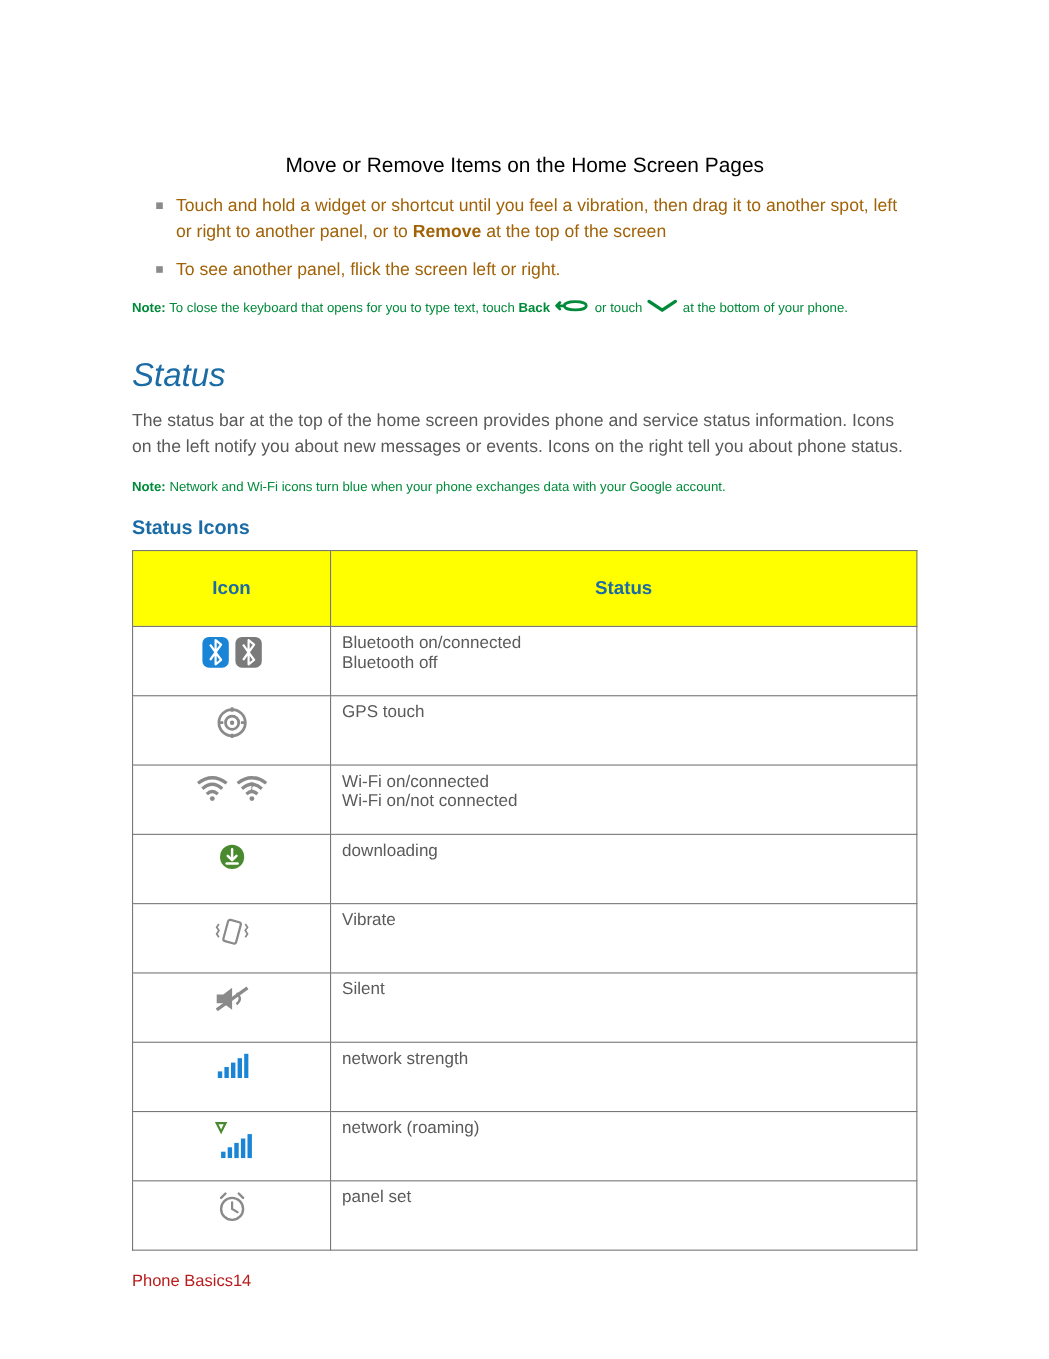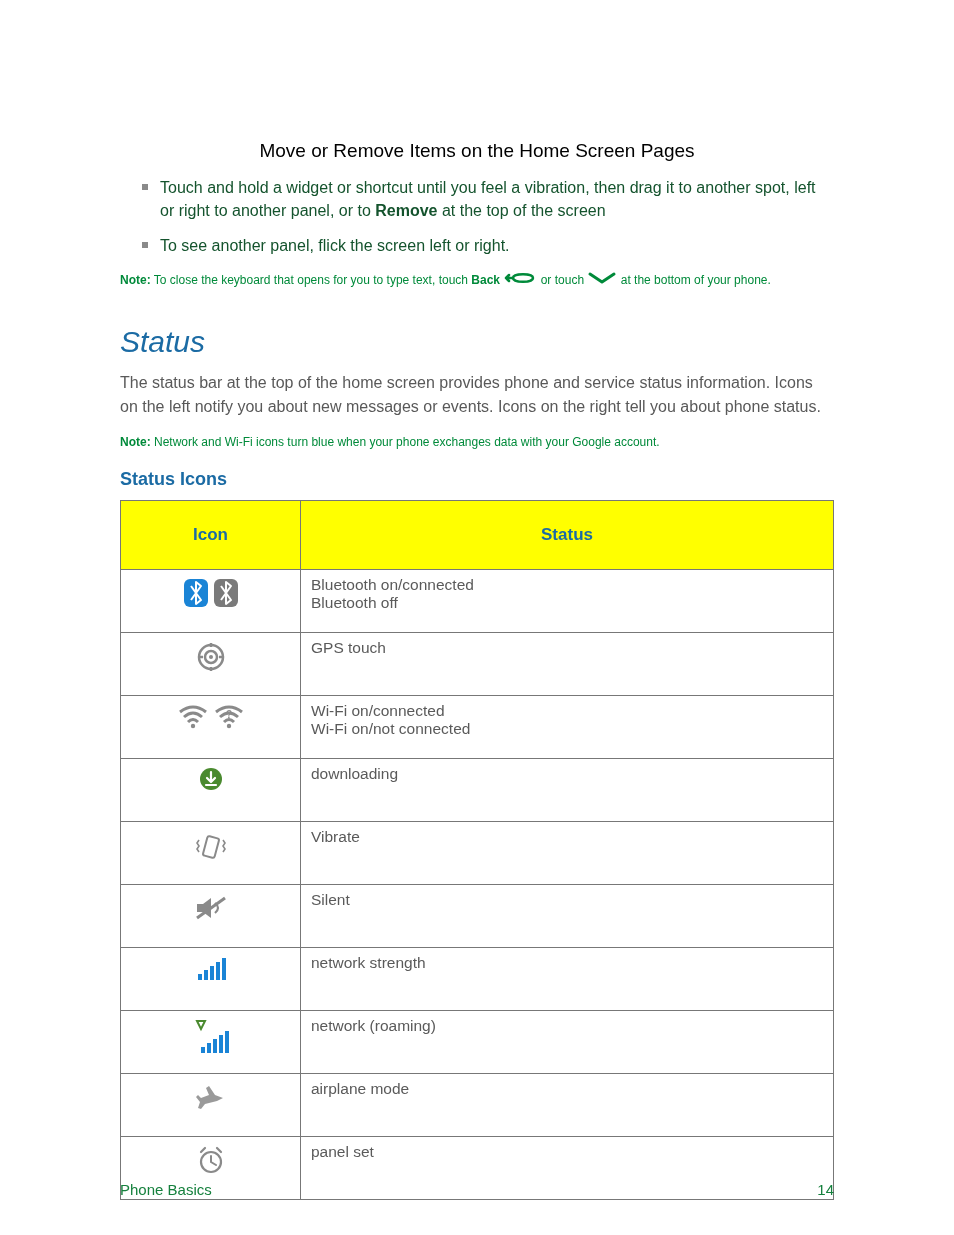--- a/index.html
+++ b/index.html
@@ -27,21 +27,21 @@
     list-style: none;
     padding: 0;
     margin: 0 0 12px 22px;
   }
   .bullets li {
     position: relative;
     padding-left: 18px;
     margin-bottom: 12px;
     font-size: 16px;
     line-height: 1.45;
-    color: #14532d;
+    color: #a16207;
   }
   .bullets li::before {
     content: "";
     display: block;
     position: absolute;
     left: 0;
     top: 8px;
     width: 6px;
     height: 6px;
     background: #8a8a8a;
@@ -105,23 +105,23 @@
     text-align: center;
     padding: 8px 4px;
     height: 46px;
   }
   .footer {
     position: absolute;
     bottom: 62px;
     left: 120px;
     right: 120px;
     font-size: 15px;
-    color: #15803d;
+    color: #b91c1c;
     display: flex;
-    justify-content: space-between;
+    justify-content: flex-start;
   }
   svg.icon { display: inline-block; }
 </style>
 </head>
 <body>
 
 <div class="page">
 
   <h3 class="heading-blue">Move or Remove Items on the Home Screen Pages</h3>
 
@@ -261,28 +261,20 @@
               <rect x="14" y="10" width="4" height="14" fill="#1a84d6"></rect>
               <rect x="20" y="6" width="4" height="18" fill="#1a84d6"></rect>
               <rect x="26" y="2" width="4" height="22" fill="#1a84d6"></rect>
             </g>
           </svg>
         </td>
         <td>network (roaming)</td>
       </tr>
       <tr>
         <td class="icon-cell">
-          <svg class="icon" width="32" height="32" viewBox="0 0 32 32">
-            <path d="M28 16 L20 13 L14 4 L11 6 L14 13 L6 16 L3 13 L1 15 L5 20 L3 26 L6 27 L10 22 L22 19 Z" fill="#9a9a9a"></path>
-          </svg>
-        </td>
-        <td>airplane mode</td>
-      </tr>
-      <tr>
-        <td class="icon-cell">
           <svg class="icon" width="30" height="30" viewBox="0 0 30 30">
             <circle cx="15" cy="17" r="10" fill="none" stroke="#8a8a8a" stroke-width="2.2"></circle>
             <path d="M15 11 L15 17 L20 20" stroke="#8a8a8a" stroke-width="2" fill="none" stroke-linecap="round"></path>
             <path d="M5 7 L9 3 M25 7 L21 3" stroke="#8a8a8a" stroke-width="2.2" stroke-linecap="round"></path>
           </svg>
         </td>
         <td>panel set</td>
       </tr>
     </tbody>
   </table>

